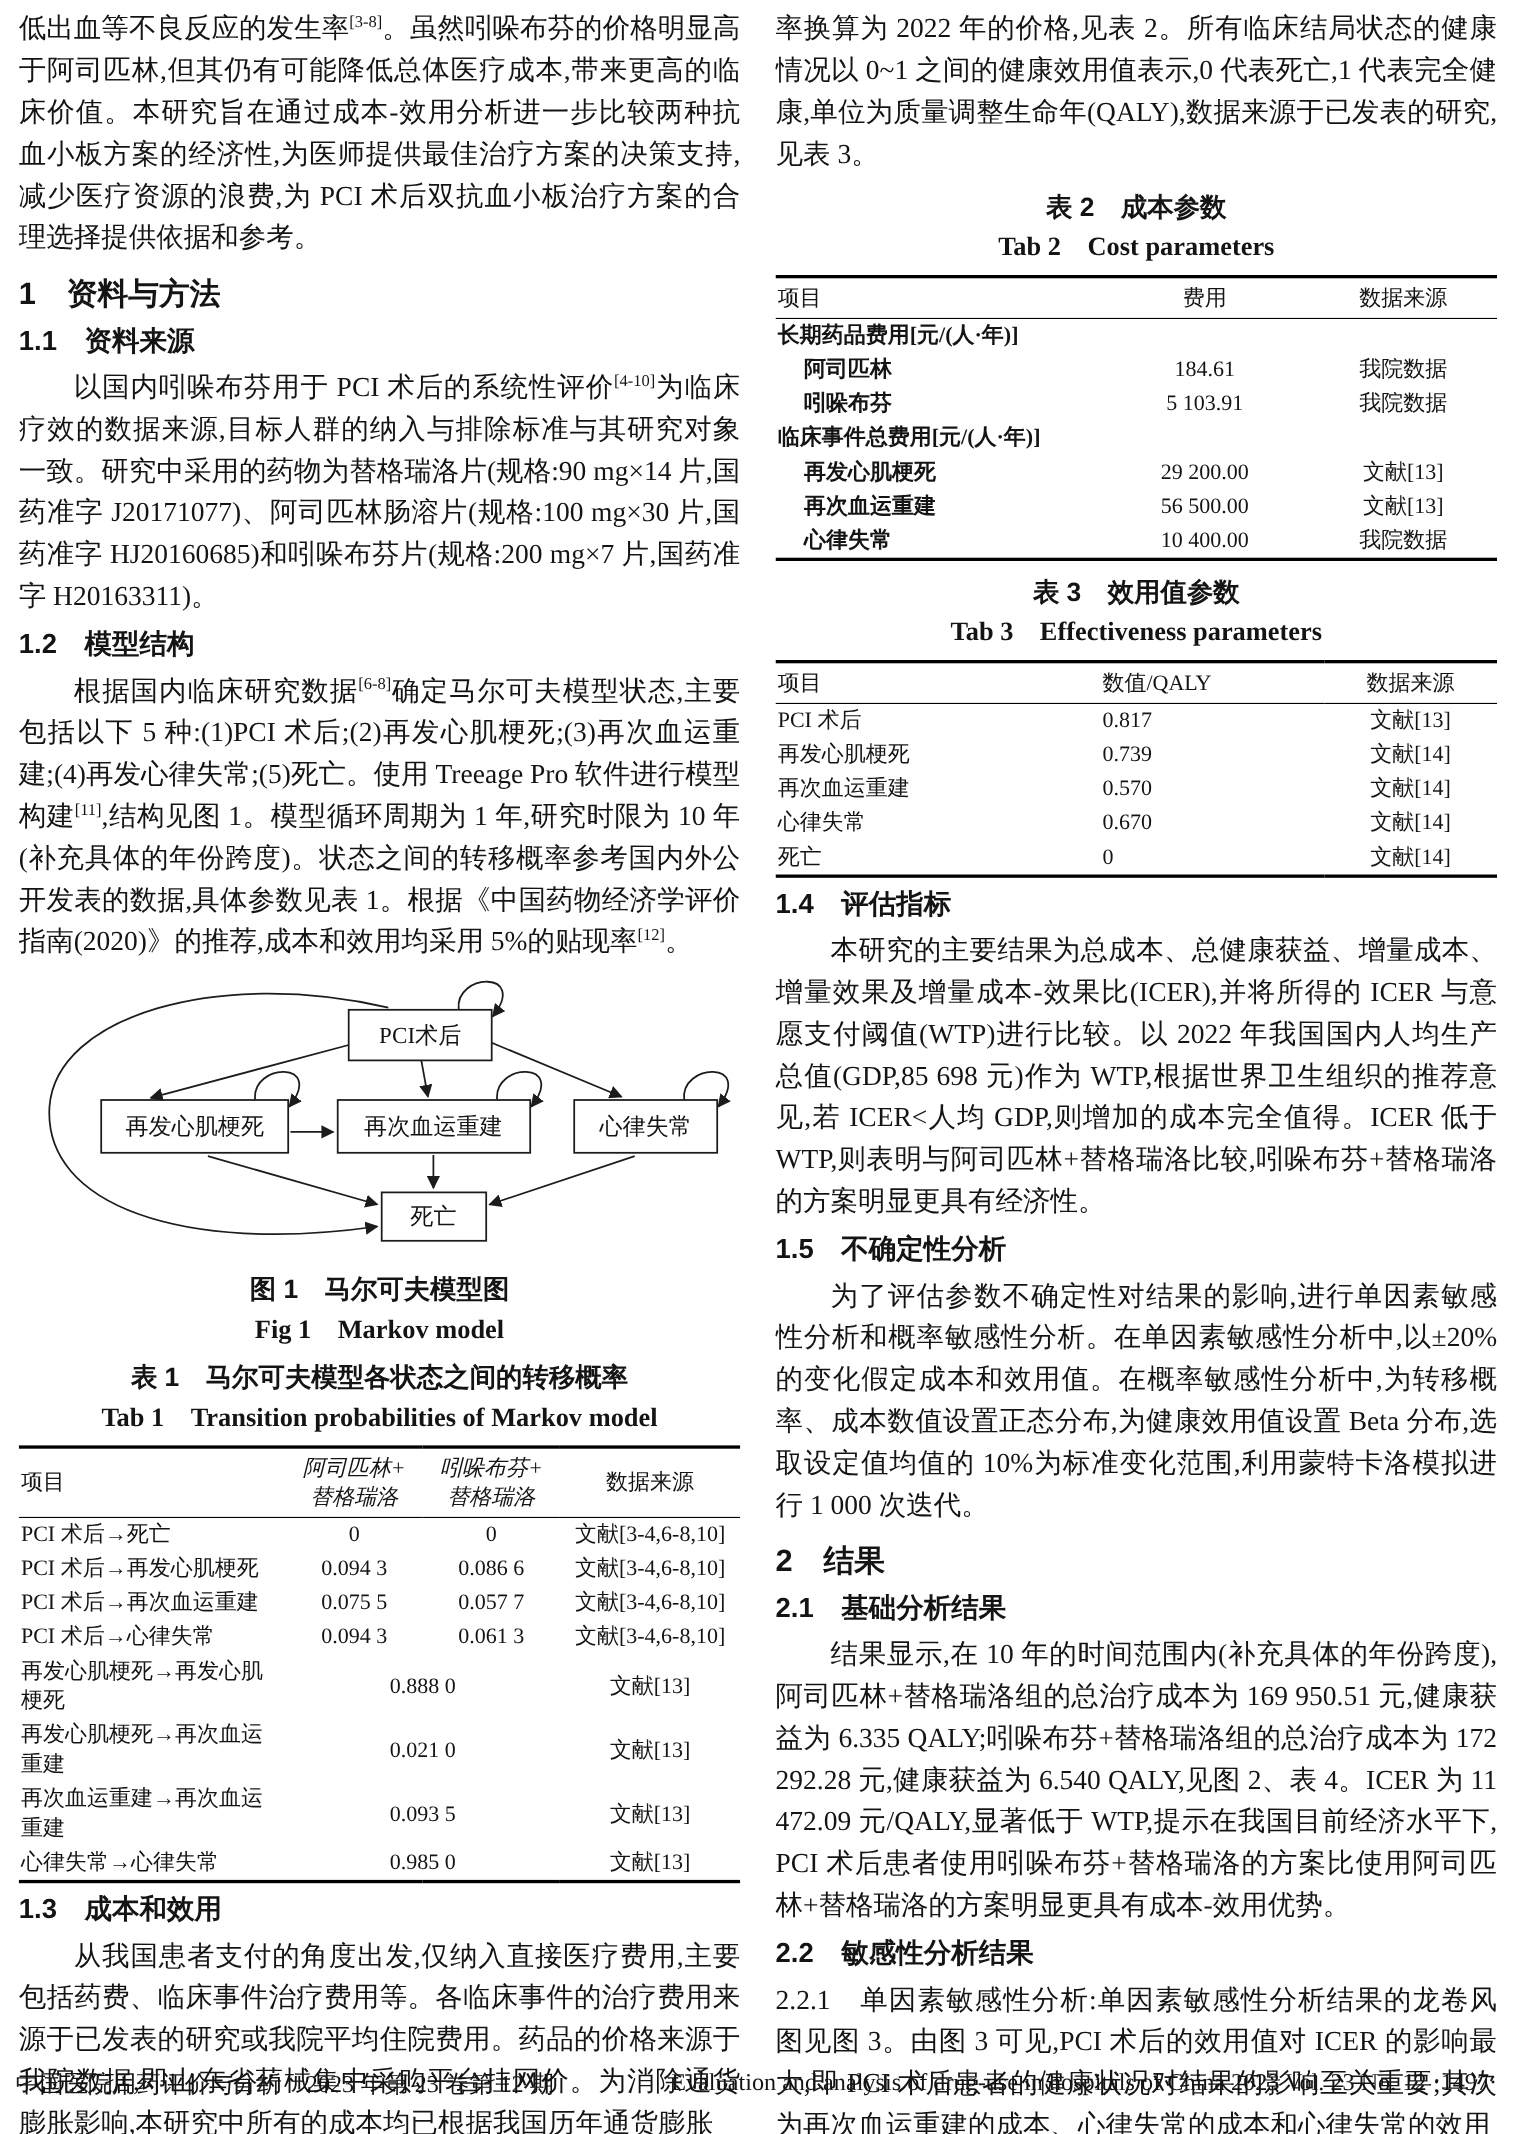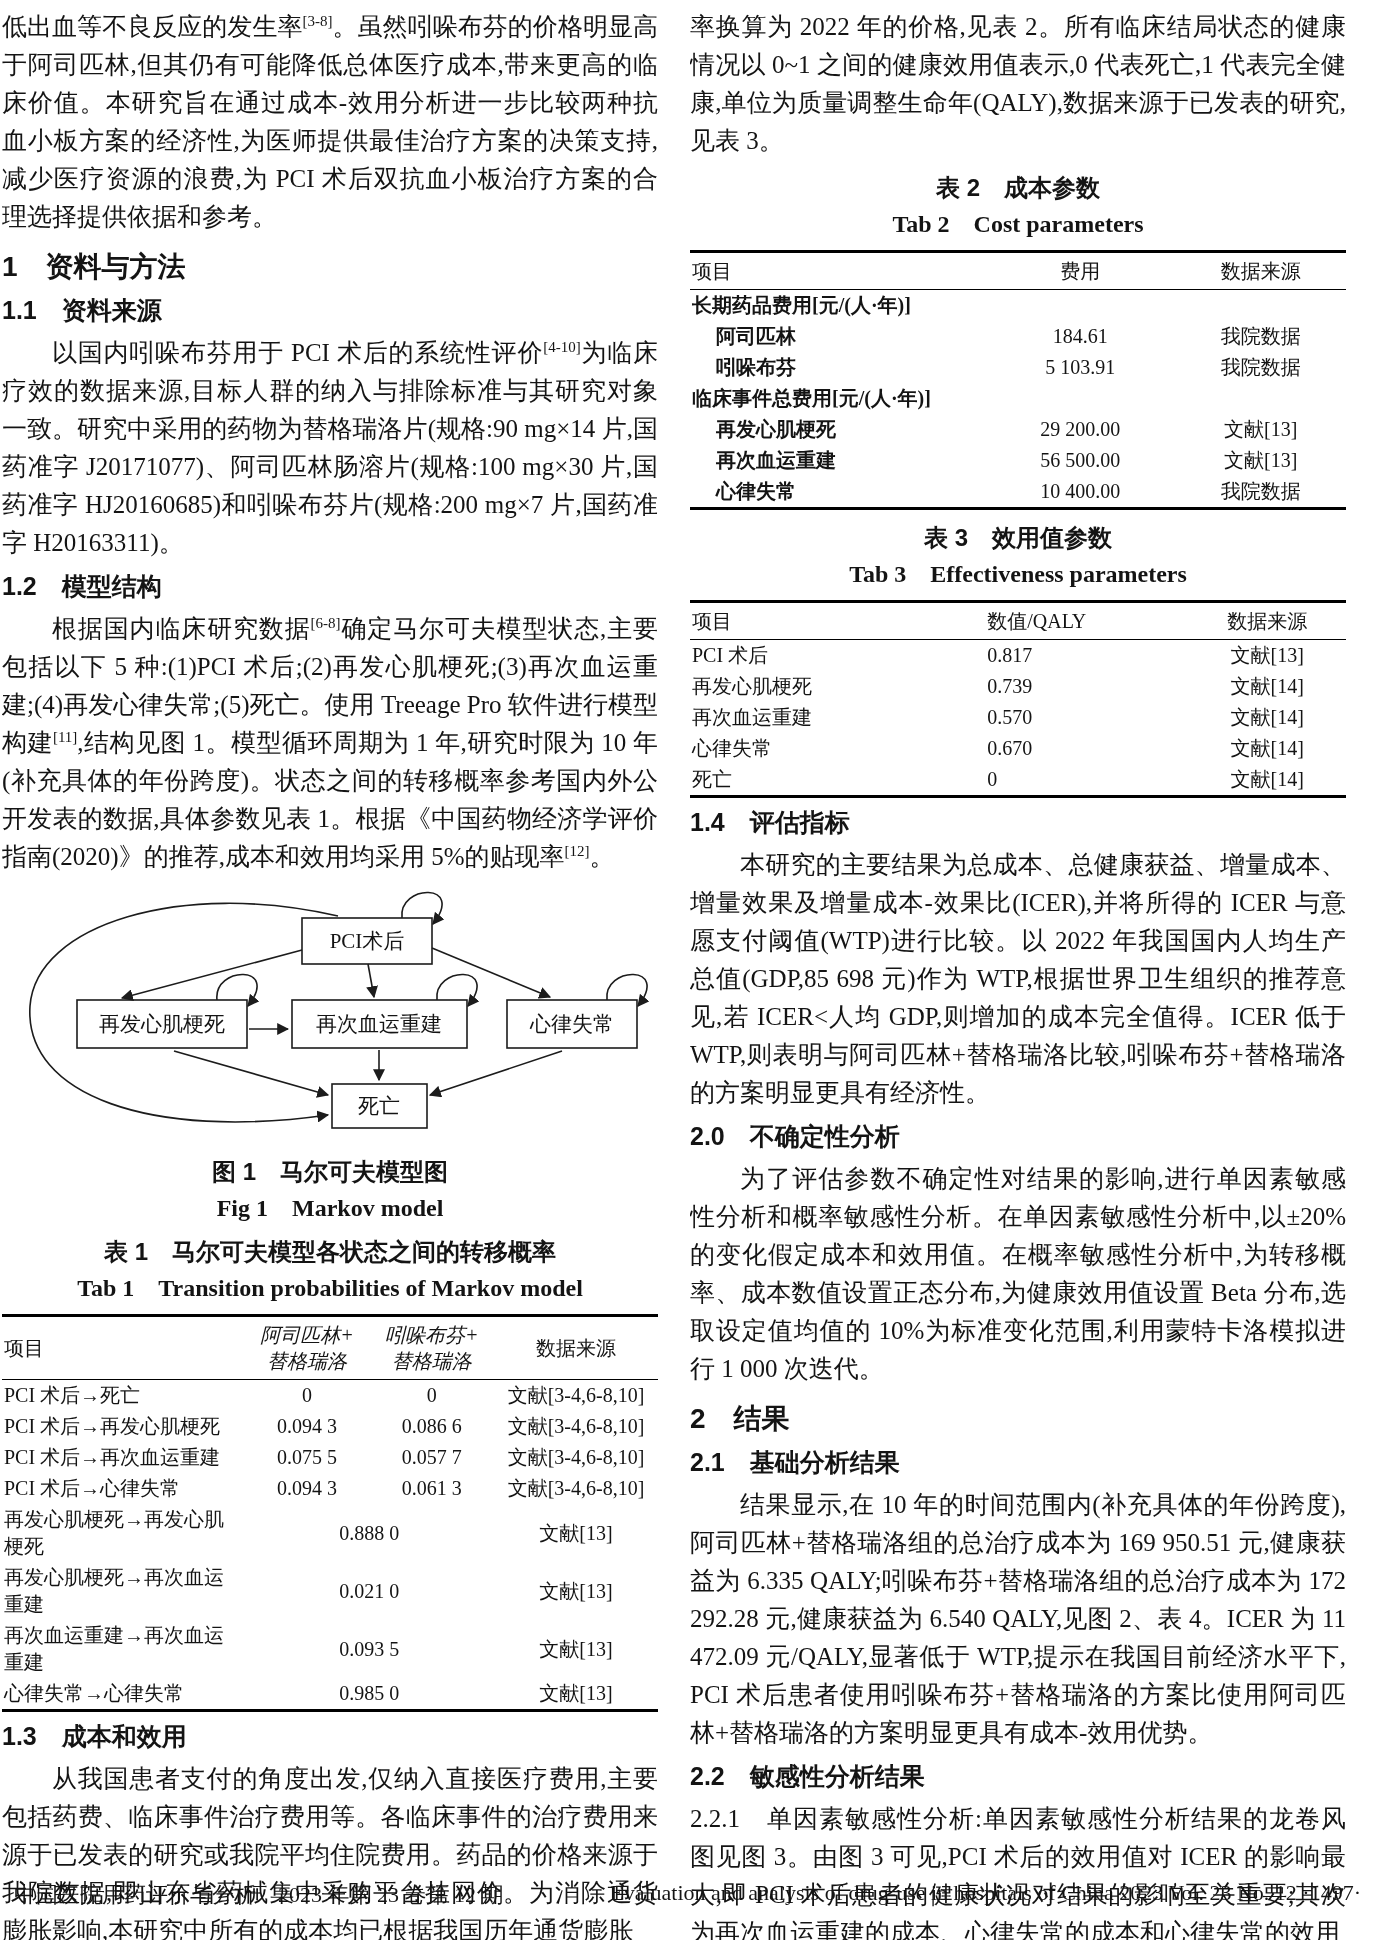--- a/index.html
+++ b/index.html
@@ -1,21 +1,21 @@
 <!DOCTYPE html>
 <html><head>
 <meta charset="utf-8">
 <style>
   html,body{margin:0;padding:0;background:#ffffff;}
   body{
     width:1375px;height:1940px;position:relative;overflow:hidden;
     color:#141414;
     font-family:"Liberation Serif","DejaVu Serif",serif;
   }
-  .page{position:absolute;inset:0;padding:8px 14px 0 2px;box-sizing:border-box;}
+  .page{position:absolute;inset:0;padding:8px 14px 0 17px;box-sizing:border-box;}
   .cols{display:flex;gap:32px;}
   .col{width:656px;overflow:hidden;}
   p.body{font-size:25px;line-height:38px;text-align:justify;margin:0;word-break:break-all;}
   p.indent{text-indent:2em;}
   sup{font-size:15px;line-height:0;vertical-align:super;}
   .sec-h1{font-family:"Liberation Sans","DejaVu Sans",sans-serif;font-weight:bold;
           font-size:28px;line-height:34px;margin:14px 0 10px 0;}
   .sec-h2{font-family:"Liberation Sans","DejaVu Sans",sans-serif;font-weight:bold;
           font-size:25px;line-height:32px;margin:8px 0 8px 0;}
   .figure{margin:12px 0 0 0;}
@@ -268,21 +268,21 @@
                 <td class="c1">0</td>
                 <td class="c2">文献[14]</td>
               </tr>
             </tbody>
         </table>
       </div>
 
       <div class="sec-h2">1.4　评估指标</div>
       <p class="body indent"><span>本研究的主要结果为总成本、总健康获益、增量成本、增量效果及增量成本-效果比(ICER),并将所得的 ICER 与意愿支付阈值(WTP)进行比较。以 2022 年我国国内人均生产总值(GDP,85 698 元)作为 WTP,根据世界卫生组织的推荐意见,若 ICER&lt;人均 GDP,则增加的成本完全值得。ICER 低于 WTP,则表明与阿司匹林+替格瑞洛比较,吲哚布芬+替格瑞洛的方案明显更具有经济性。</span></p>
 
-      <div class="sec-h2">2.0　不确定性分析</div>
+      <div class="sec-h2">1.5　不确定性分析</div>
       <p class="body indent"><span>为了评估参数不确定性对结果的影响,进行单因素敏感性分析和概率敏感性分析。在单因素敏感性分析中,以±20%的变化假定成本和效用值。在概率敏感性分析中,为转移概率、成本数值设置正态分布,为健康效用值设置 Beta 分布,选取设定值均值的 10%为标准变化范围,利用蒙特卡洛模拟进行 1 000 次迭代。</span></p>
 
       <div class="sec-h1">2　结果</div>
       <div class="sec-h2">2.1　基础分析结果</div>
       <p class="body indent"><span>结果显示,在 10 年的时间范围内(补充具体的年份跨度),阿司匹林+替格瑞洛组的总治疗成本为 169 950.51 元,健康获益为 6.335 QALY;吲哚布芬+替格瑞洛组的总治疗成本为 172 292.28 元,健康获益为 6.540 QALY,见图 2、表 4。ICER 为 11 472.09 元/QALY,显著低于 WTP,提示在我国目前经济水平下,PCI 术后患者使用吲哚布芬+替格瑞洛的方案比使用阿司匹林+替格瑞洛的方案明显更具有成本-效用优势。</span></p>
 
       <div class="sec-h2">2.2　敏感性分析结果</div>
       <p class="body"><span>2.2.1　单因素敏感性分析:单因素敏感性分析结果的龙卷风图见图 3。由图 3 可见,PCI 术后的效用值对 ICER 的影响最大,即 PCI 术后患者的健康状况对结果的影响至关重要;其次为再次血运重建的成本、心律失常的成本和心律失常的效用</span></p>
     </div>
   </div>

